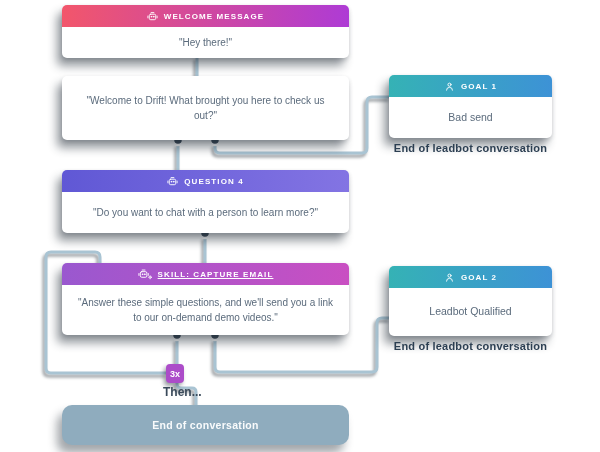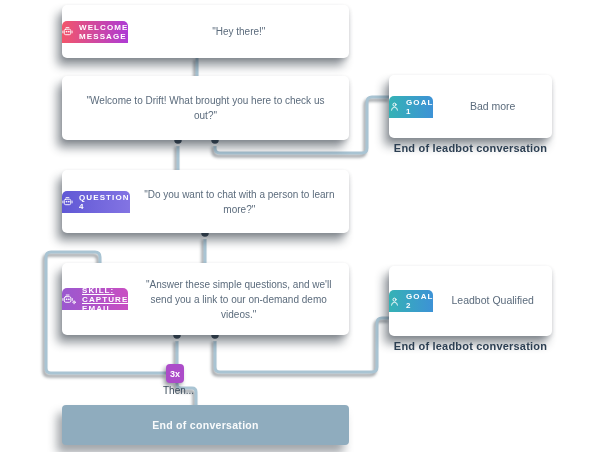--- a/index.html
+++ b/index.html
@@ -8,21 +8,21 @@
 
   
   .wires{position:absolute;left:0;top:0;width:600px;height:452px;}
   .wires path{fill:none;stroke:#A9C4D3;stroke-width:3;stroke-linecap:round;}
   .wires .wiregroup{filter:drop-shadow(-2px 3px 1.5px rgba(25,35,45,0.45));}
   .wires circle{fill:#3D4B59;stroke:#ffffff;stroke-width:2.5;}
 
   
   .card{position:absolute;background:#ffffff;border-radius:5px;
         box-shadow:-5px 8px 10px rgba(25,35,46,0.45),0 2px 4px rgba(25,35,46,0.18);
-        display:flex;flex-direction:row;align-items:center;}
+        display:flex;flex-direction:column;}
   .card-header{height:22px;flex:0 0 22px;border-radius:5px 5px 0 0;display:flex;
                align-items:center;justify-content:center;gap:6px;color:#fff;}
   .card-title{font-size:8px;font-weight:700;letter-spacing:1.1px;color:#fff;}
   .card-body{flex:1;display:flex;align-items:center;justify-content:center;text-align:center;
              font-size:10px;color:#5B6B7C;line-height:1.5;padding:2px 12px;}
   .grad-welcome{background:linear-gradient(90deg,#F2566B,#AE3BD5);}
   .grad-question{background:linear-gradient(90deg,#6058D5,#8374E3);}
   .grad-skill{background:linear-gradient(90deg,#9A58CF,#C94FC2);text-decoration:underline;}
   .grad-goal{background:linear-gradient(90deg,#35B2B5,#3D92D6);}
 
@@ -33,29 +33,29 @@
   .node-goal1{left:389px;top:75px;width:163px;height:63px;}
   .node-goal2{left:389px;top:266px;width:163px;height:70px;}
   .node-goal1 .card-body,.node-goal2 .card-body{font-size:10.5px;}
 
   .footnote{position:absolute;width:163px;left:389px;text-align:center;font-size:11px;
             font-weight:700;color:#2C3F52;letter-spacing:0.2px;}
   .footnote-1{top:142px;}
   .footnote-2{top:340px;}
 
   .end-box{position:absolute;left:62px;top:405px;width:287px;height:40px;background:#8FACBE;
-           border-radius:4px;display:flex;align-items:center;justify-content:center;
+           border-radius:10px;display:flex;align-items:center;justify-content:center;
            box-shadow:-5px 8px 10px rgba(25,35,46,0.4);}
   .end-box span{color:rgba(255,255,255,0.95);font-size:10.5px;font-weight:600;letter-spacing:0.3px;}
 
   .repeat-badge{position:absolute;left:166px;top:364px;width:18px;height:19px;background:#AC4CC9;
                 border-radius:4px;display:flex;align-items:center;justify-content:center;
                 box-shadow:-2px 3px 4px rgba(25,35,46,0.45);}
   .repeat-badge span{color:#fff;font-size:9px;font-weight:700;}
-  .repeat-note{position:absolute;left:163px;top:385px;font-size:10px;font-weight:400;color:#3A4A5A;}
+  .repeat-note{position:absolute;left:163px;top:385px;font-size:12px;font-weight:700;color:#3A4A5A;}
 
   .hicon{display:flex;align-items:center;}
   .hicon svg{display:block;}
 </style>
 </head>
 <body>
 
 <div class="stage">
 
   <svg class="wires" viewBox="0 0 600 452">
@@ -100,21 +100,21 @@
   <div class="card node-goal1">
     <div class="card-header grad-goal">
       <span class="hicon">
         <svg width="11" height="11" viewBox="0 0 24 24" fill="none" stroke="#fff" stroke-width="2" stroke-linecap="round">
           <circle cx="12" cy="8" r="3.4"></circle>
           <path d="M5.5 20 Q5.5 13.8 12 13.8 Q18.5 13.8 18.5 20"></path>
         </svg>
       </span>
       <span class="card-title">GOAL 1</span>
     </div>
-    <div class="card-body">Bad more</div>
+    <div class="card-body">Bad send</div>
   </div>
   <div class="footnote footnote-1">End of leadbot conversation</div>
 
   <div class="card node-q4">
     <div class="card-header grad-question">
       <span class="hicon">
         <svg width="11" height="11" viewBox="0 0 24 24" fill="none" stroke="#fff" stroke-width="2" stroke-linecap="round">
           <rect x="5" y="7" width="14" height="12" rx="3"></rect>
           <line x1="2" y1="11" x2="2" y2="15"></line>
             <line x1="22" y1="11" x2="22" y2="15"></line>

